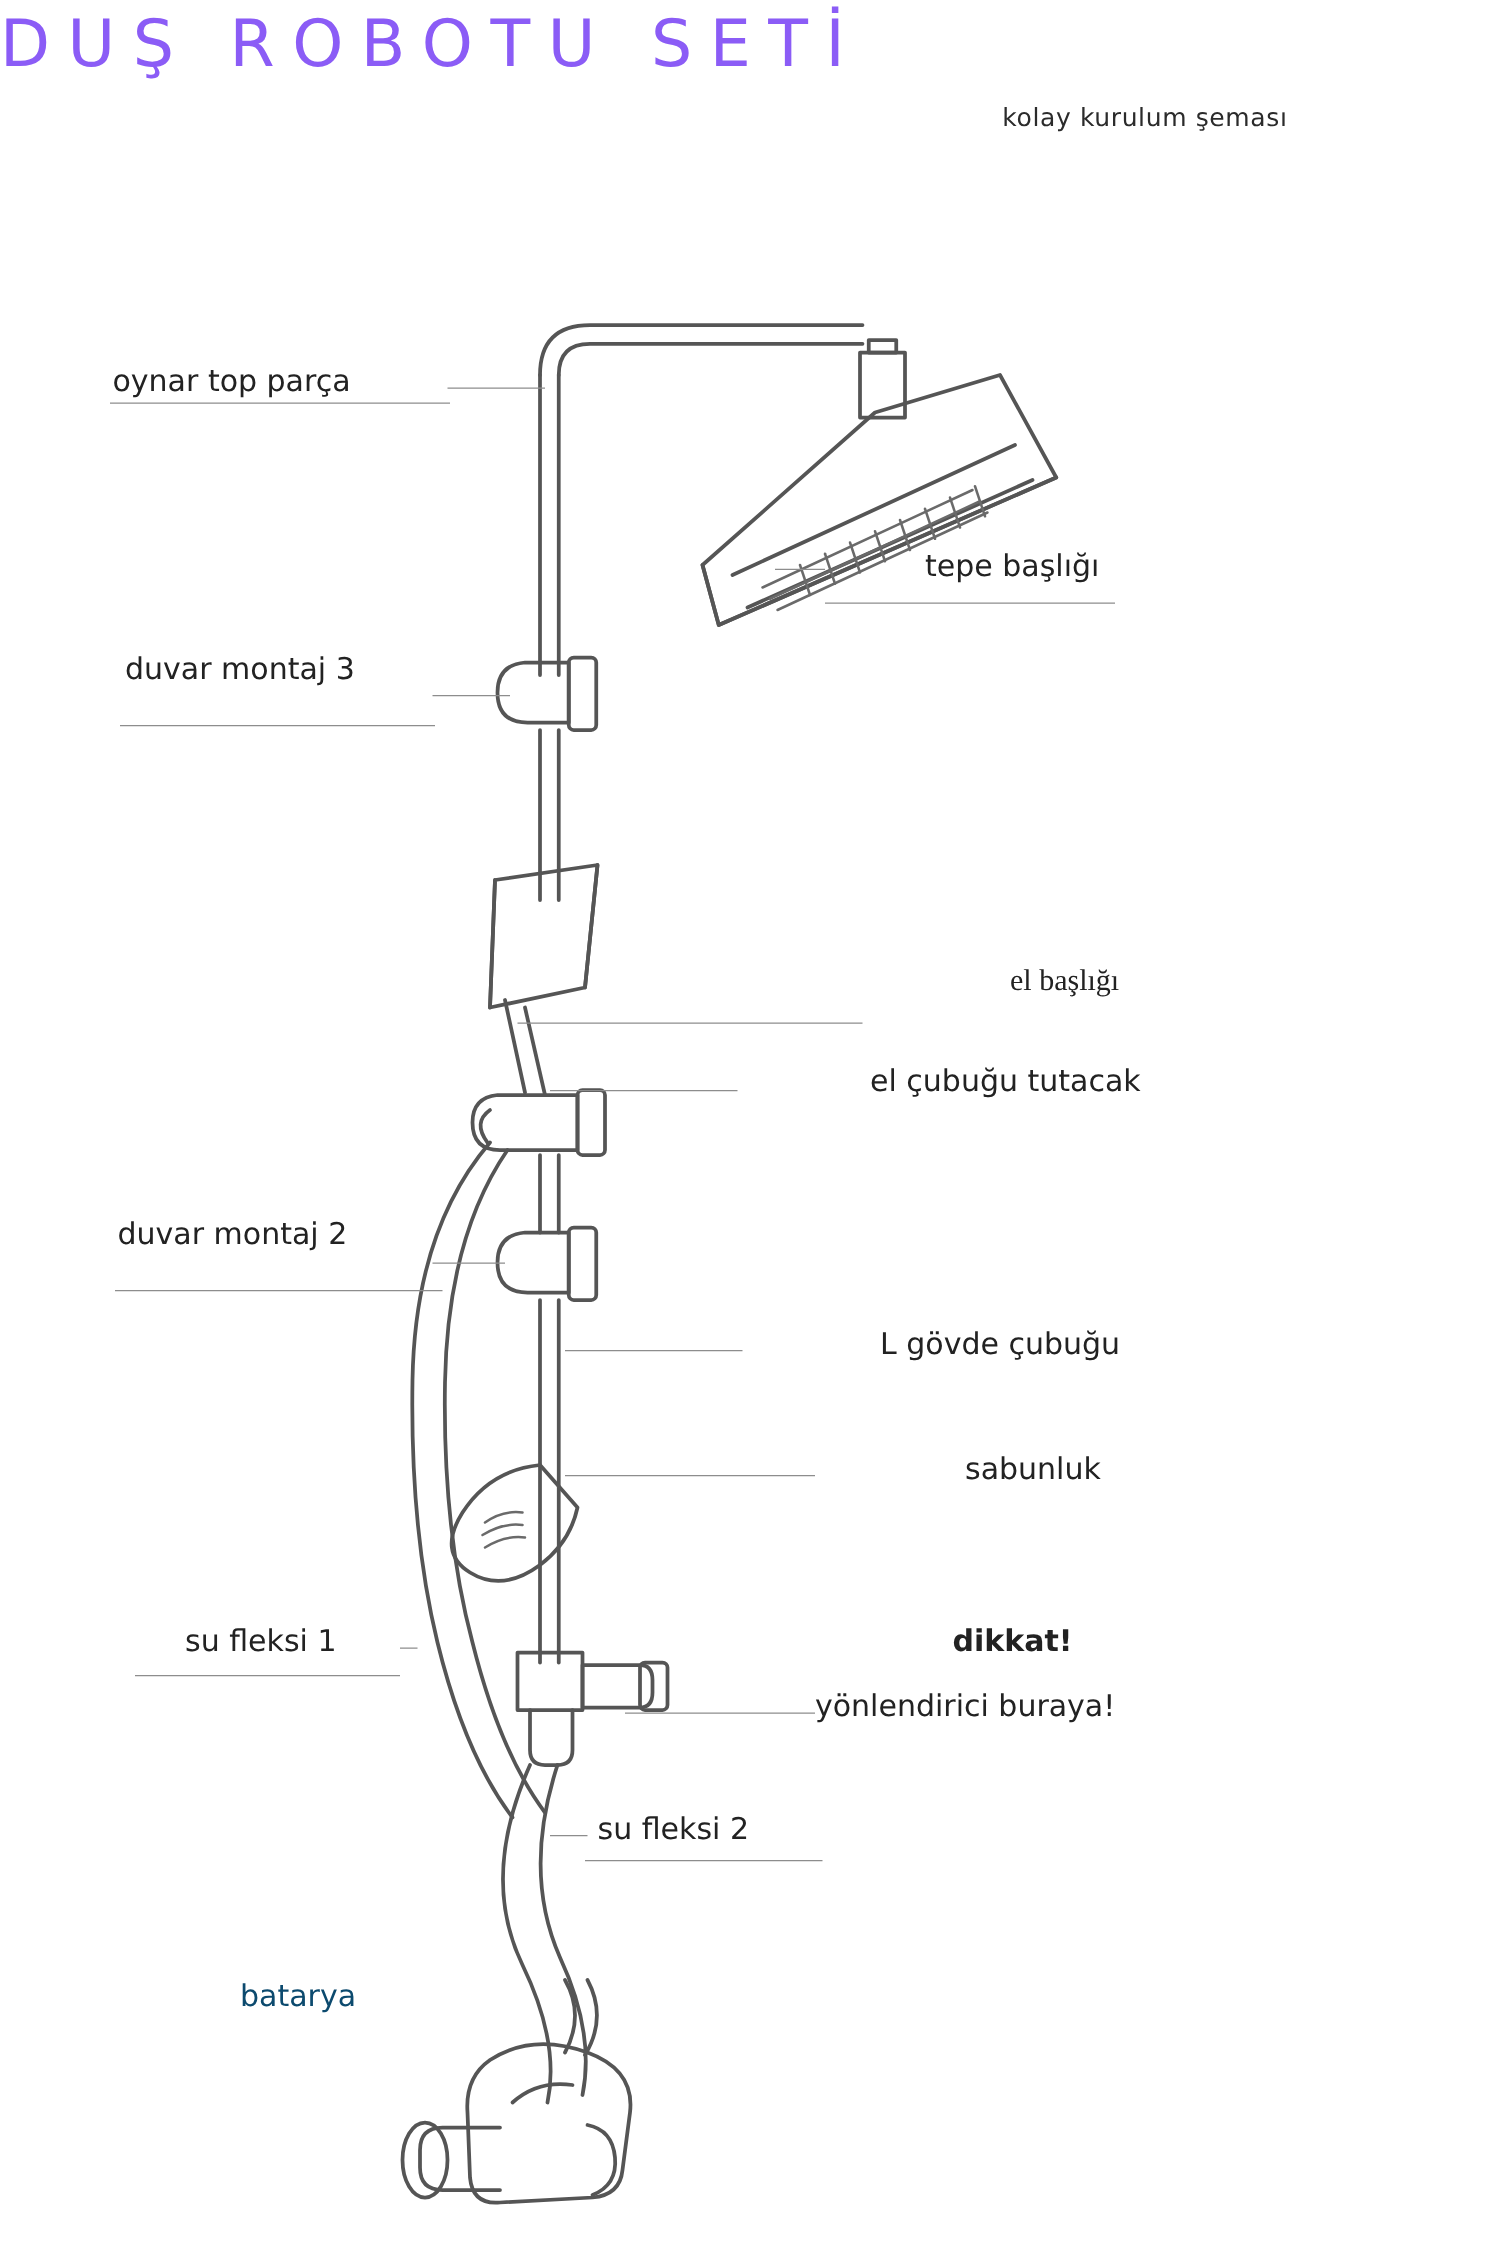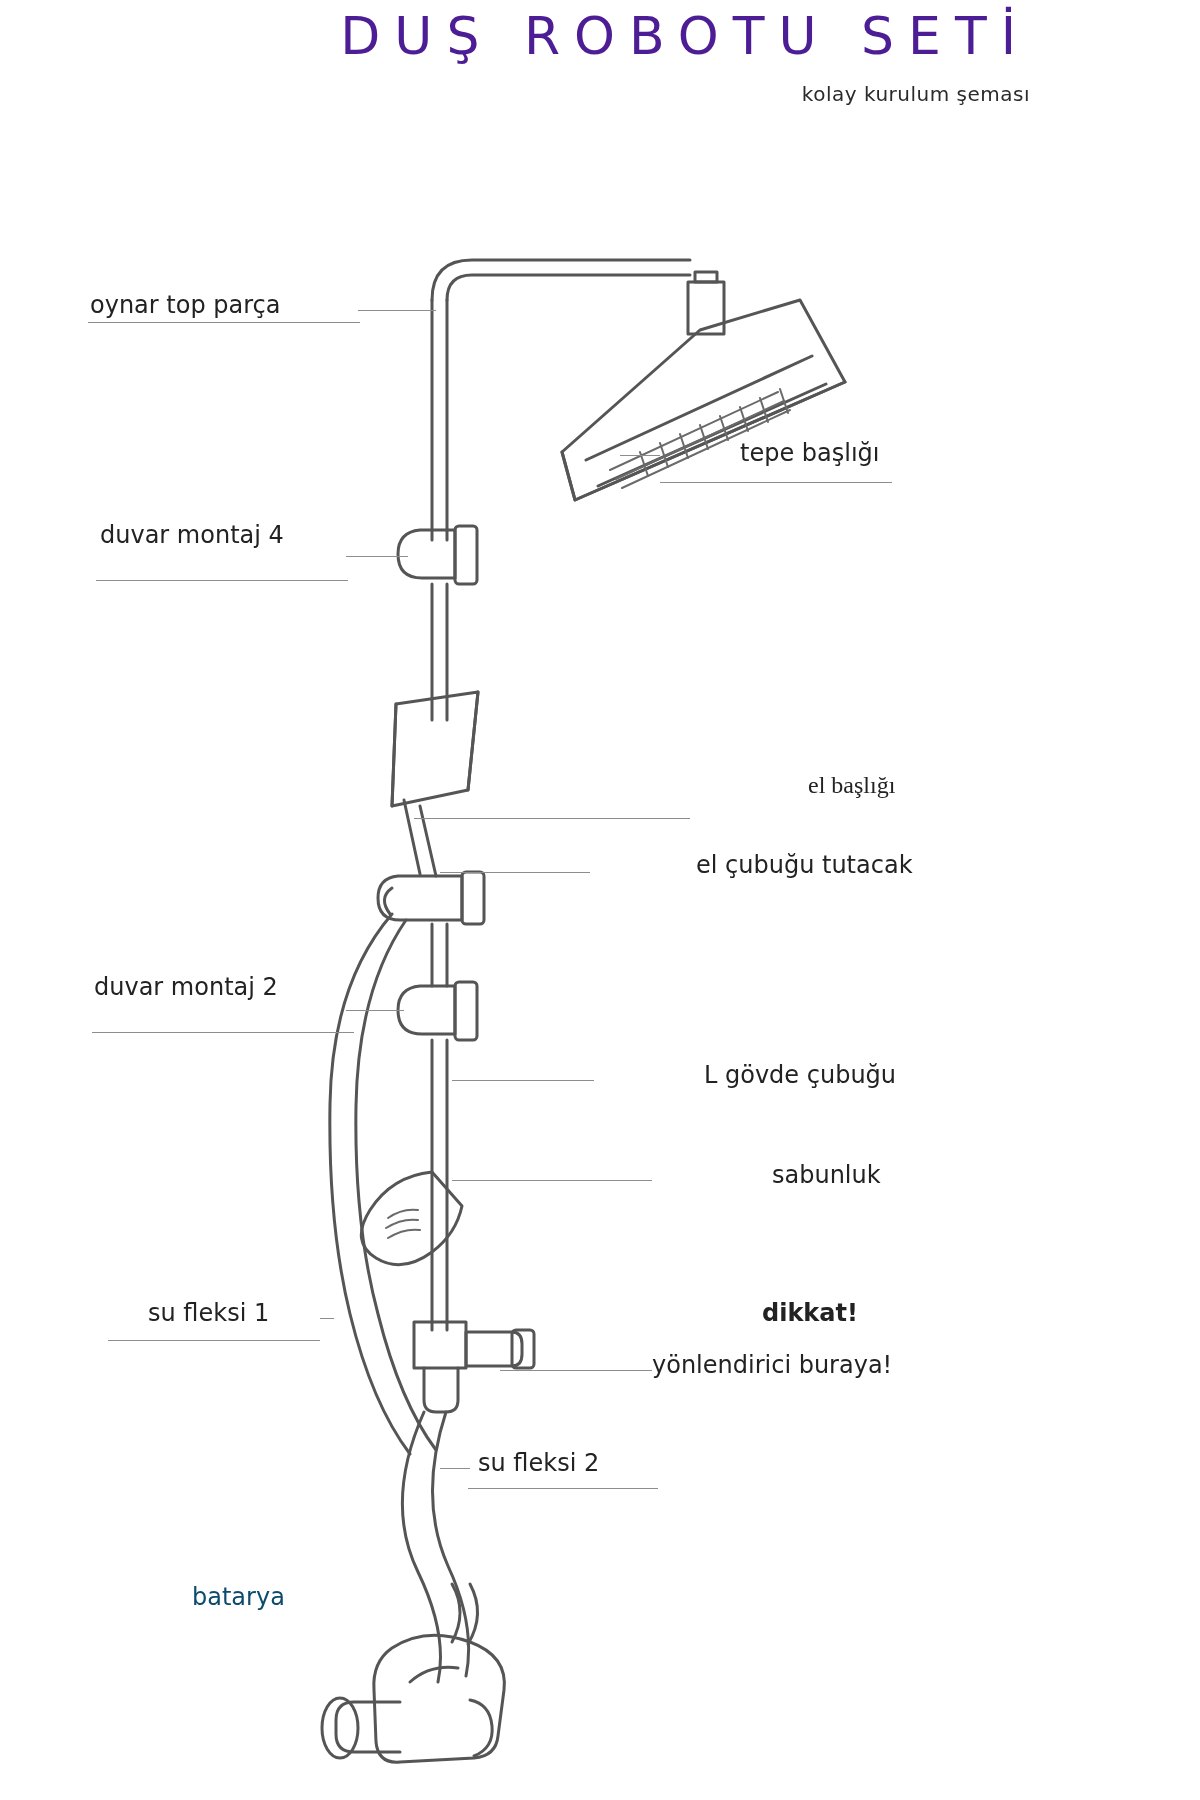--- a/index.html
+++ b/index.html
@@ -21,25 +21,25 @@
     width: 1200px;
     height: 1800px;
     background: #ffffff;
   }
   
   .title {
     position: absolute;
     left: 0;
     top: 6px;
     width: 1030px;
-    text-align: right;
+    text-align: left;
     font-size: 52px;
     letter-spacing: 14px;
     font-weight: 400;
-    color: #4c1d95;
+    color: #8b5cf6;
     font-family: "DejaVu Sans", sans-serif;
     white-space: nowrap;
   }
   .subtitle {
     position: absolute;
     left: 0;
     top: 82px;
     width: 1030px;
     text-align: right;
     font-size: 20px;
@@ -188,21 +188,21 @@
 
   <div class="underline" style="left:88px; top:322px; width:272px;"></div>
   <div class="underline" style="left:660px; top:482px; width:232px;"></div>
   <div class="underline" style="left:96px; top:580px; width:252px;"></div>
   <div class="underline" style="left:92px; top:1032px; width:262px;"></div>
   <div class="underline" style="left:108px; top:1340px; width:212px;"></div>
   <div class="underline" style="left:468px; top:1488px; width:190px;"></div>
 
   <div class="label" style="left:90px; top:292px;">oynar top parça</div>
   <div class="label" style="left:740px; top:440px;">tepe başlığı</div>
-  <div class="label" style="left:100px; top:522px;">duvar montaj 4</div>
+  <div class="label" style="left:100px; top:522px;">duvar montaj 3</div>
   <div class="label" style="left:808px; top:772px;font-family:Liberation Serif, serif;">el başlığı</div>
   <div class="label" style="left:696px; top:852px;">el çubuğu tutacak</div>
   <div class="label" style="left:94px; top:974px;">duvar montaj 2</div>
   <div class="label" style="left:704px; top:1062px;">L gövde çubuğu</div>
   <div class="label" style="left:772px; top:1162px;">sabunluk</div>
   <div class="label" style="left:148px; top:1300px;">su fleksi 1</div>
   <div class="label big" style="left:762px; top:1300px;">dikkat!</div>
   <div class="label" style="left:652px; top:1352px;">yönlendirici buraya!</div>
   <div class="label" style="left:478px; top:1450px;">su fleksi 2</div>
   <div class="label faint" style="left:192px; top:1584px;">batarya</div>

